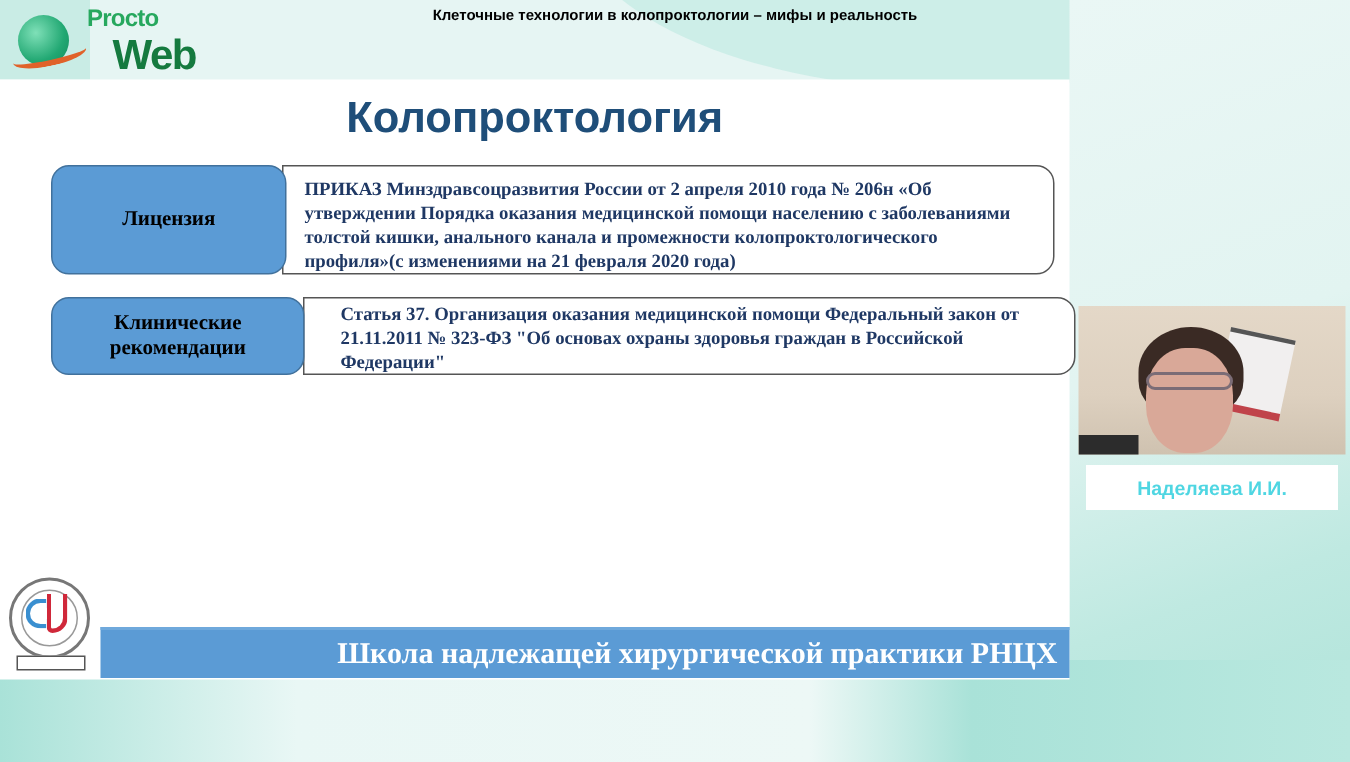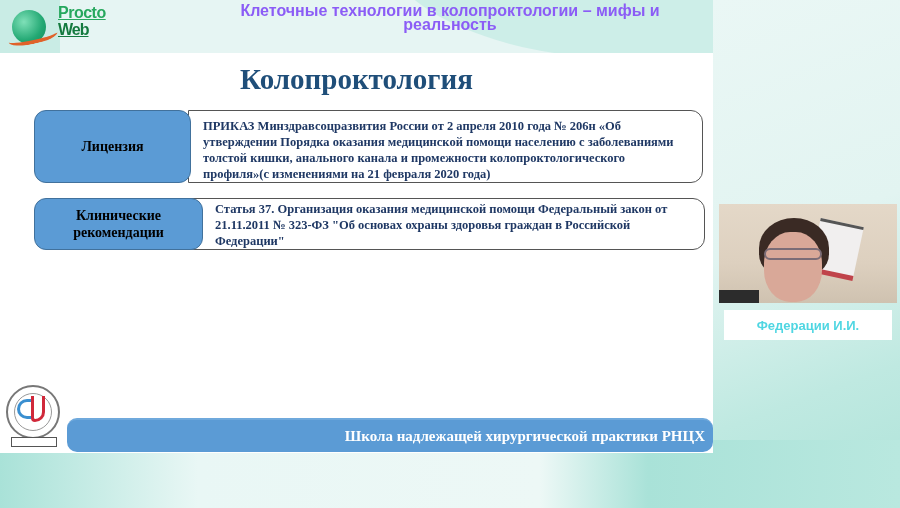--- a/index.html
+++ b/index.html
@@ -30,38 +30,38 @@
   .logo { position: absolute; left: 6px; top: 4px; width: 90px; height: 44px; z-index: 2; }
   .logo .globe {
     position: absolute; left: 6px; top: 6px; width: 34px; height: 34px; border-radius: 50%;
     background: radial-gradient(circle at 35% 35%, #7fe0b8, #22a873 60%, #128a5c);
   }
   .logo .swoosh {
     position: absolute; left: 2px; top: 26px; width: 50px; height: 10px;
     border-bottom: 4px solid #e0622a; border-radius: 0 0 50% 50%; transform: rotate(-12deg);
   }
   .logo .t1, .logo .t2 {
-    position: absolute; font-weight: bold; color: #1a8f4e; font-family: "Liberation Sans", sans-serif; text-decoration: underline;
+    position: absolute; font-weight: bold; color: #1a8f4e; font-family: "Liberation Sans", sans-serif;
   }
   .logo .t1 { left: 52px; top: 0; font-size: 16px; color: #27a85e; letter-spacing: -0.5px; }
-  .logo .t2 { left: 52px; top: 17px; font-size: 16px; color: #157a3f; letter-spacing: -1px; }
+  .logo .t2 { left: 69px; top: 17px; font-size: 28px; color: #157a3f; letter-spacing: -1px; }
 
   .header-title {
     position: absolute; left: 240px; top: 4px; width: 420px; text-align: center; z-index: 2;
-    font-weight: bold; font-size: 16px; line-height: 14px; color: #8b5cf6;
+    font-weight: bold; font-size: 10px; line-height: 14px; color: #000000;
   }
 
   
   .slide {
     position: absolute; left: 0; top: 53px; width: 713px; height: 400px;
     background: #ffffff; z-index: 1;
   }
   .slide-title {
     position: absolute; left: 0; top: 10px; width: 713px; text-align: center;
-    font-family: Liberation Serif, serif; font-weight: bold; font-size: 29px; color: #1f4e79;
+    font-family: Liberation Sans, sans-serif; font-weight: bold; font-size: 29px; color: #1f4e79;
   }
   .row { position: absolute; left: 34px; height: 0; }
   .row .label {
     position: absolute; left: 0; top: 0; background: #5b9bd5; color: #000000;
     border: 1px solid #41719c; border-radius: 12px;
     font-family: "Liberation Serif", serif; font-weight: bold; font-size: 14px;
     display: flex; align-items: center; justify-content: center; text-align: center; line-height: 17px;
     z-index: 2; box-sizing: border-box;
   }
   .row .content {
@@ -69,21 +69,21 @@
     border: 1.5px solid #555; border-radius: 0 12px 12px 0; box-sizing: border-box;
     font-family: "Liberation Serif", serif; font-weight: bold; font-size: 12.5px; line-height: 16px;
     color: #1f3864; padding: 0 8px;
     display: flex; align-items: flex-end; z-index: 1;
   }
   .row1 { top: 57px; }
   .row1 .label { width: 157px; height: 73px; }
   .row1 .content { left: 154px; width: 515px; height: 73px; padding-left: 14px; }
   .row2 { top: 145px; }
   .row2 .label { width: 169px; height: 52px; }
-  .row2 .content { left: 156px; width: 515px; height: 52px; padding-left: 24px; }
+  .row2 .content { left: 168px; width: 515px; height: 52px; padding-left: 24px; }
 
   .school-logo {
     position: absolute; left: 3px; top: 330px; width: 62px; height: 68px; z-index: 3;
     background: #fff;
   }
   .school-logo .ring {
     position: absolute; left: 3px; top: 2px; width: 54px; height: 54px; border-radius: 50%;
     border: 2px solid #777; box-sizing: border-box;
   }
   .school-logo .inner {
@@ -98,22 +98,22 @@
     position: absolute; left: 28px; top: 13px; width: 14px; height: 26px;
     border: 3px solid #d0283a; border-left-width: 3px; border-top: none; border-radius: 0 0 10px 4px; box-sizing: border-box;
   }
   .school-logo .ribbon {
     position: absolute; left: 8px; top: 54px; width: 46px; height: 10px;
     border: 1px solid #555; background: #fff; box-sizing: border-box;
   }
   .footer-bar {
     position: absolute; left: 67px; top: 365px; width: 646px; height: 34px;
     background: #5b9bd5; border-top: 2px solid #6fa9dc; box-sizing: border-box;
-    color: #fff; font-family: "Liberation Serif", serif; font-weight: bold; font-size: 15px;
-    display: flex; align-items: center; justify-content: flex-end; padding-right: 8px; border-radius: 10px;
+    color: #fff; font-family: "Liberation Serif", serif; font-weight: bold; font-size: 20px;
+    display: flex; align-items: center; justify-content: flex-end; padding-right: 8px;
   }
 
   
   .webcam {
     position: absolute; left: 719px; top: 204px; width: 178px; height: 99px; z-index: 2; overflow: hidden;
     background: linear-gradient(180deg, #e4d8c8 0%, #ddd0bf 60%, #cfc2b0 100%);
   }
   .webcam .calendar {
     position: absolute; left: 96px; top: 18px; width: 44px; height: 48px;
     background: #f1efef; border-top: 3px solid #555; transform: rotate(12deg);
@@ -195,14 +195,14 @@
 
 <div class="webcam">
   <div class="calendar"></div>
   <div class="hair"></div>
   <div class="face"></div>
   <div class="glasses"></div>
   <div class="shoulder"></div>
 </div>
 
 <div class="name-label">
-  <span>Федерации И.И.</span>
+  <span>Наделяева И.И.</span>
 </div>
 
 </body></html>

